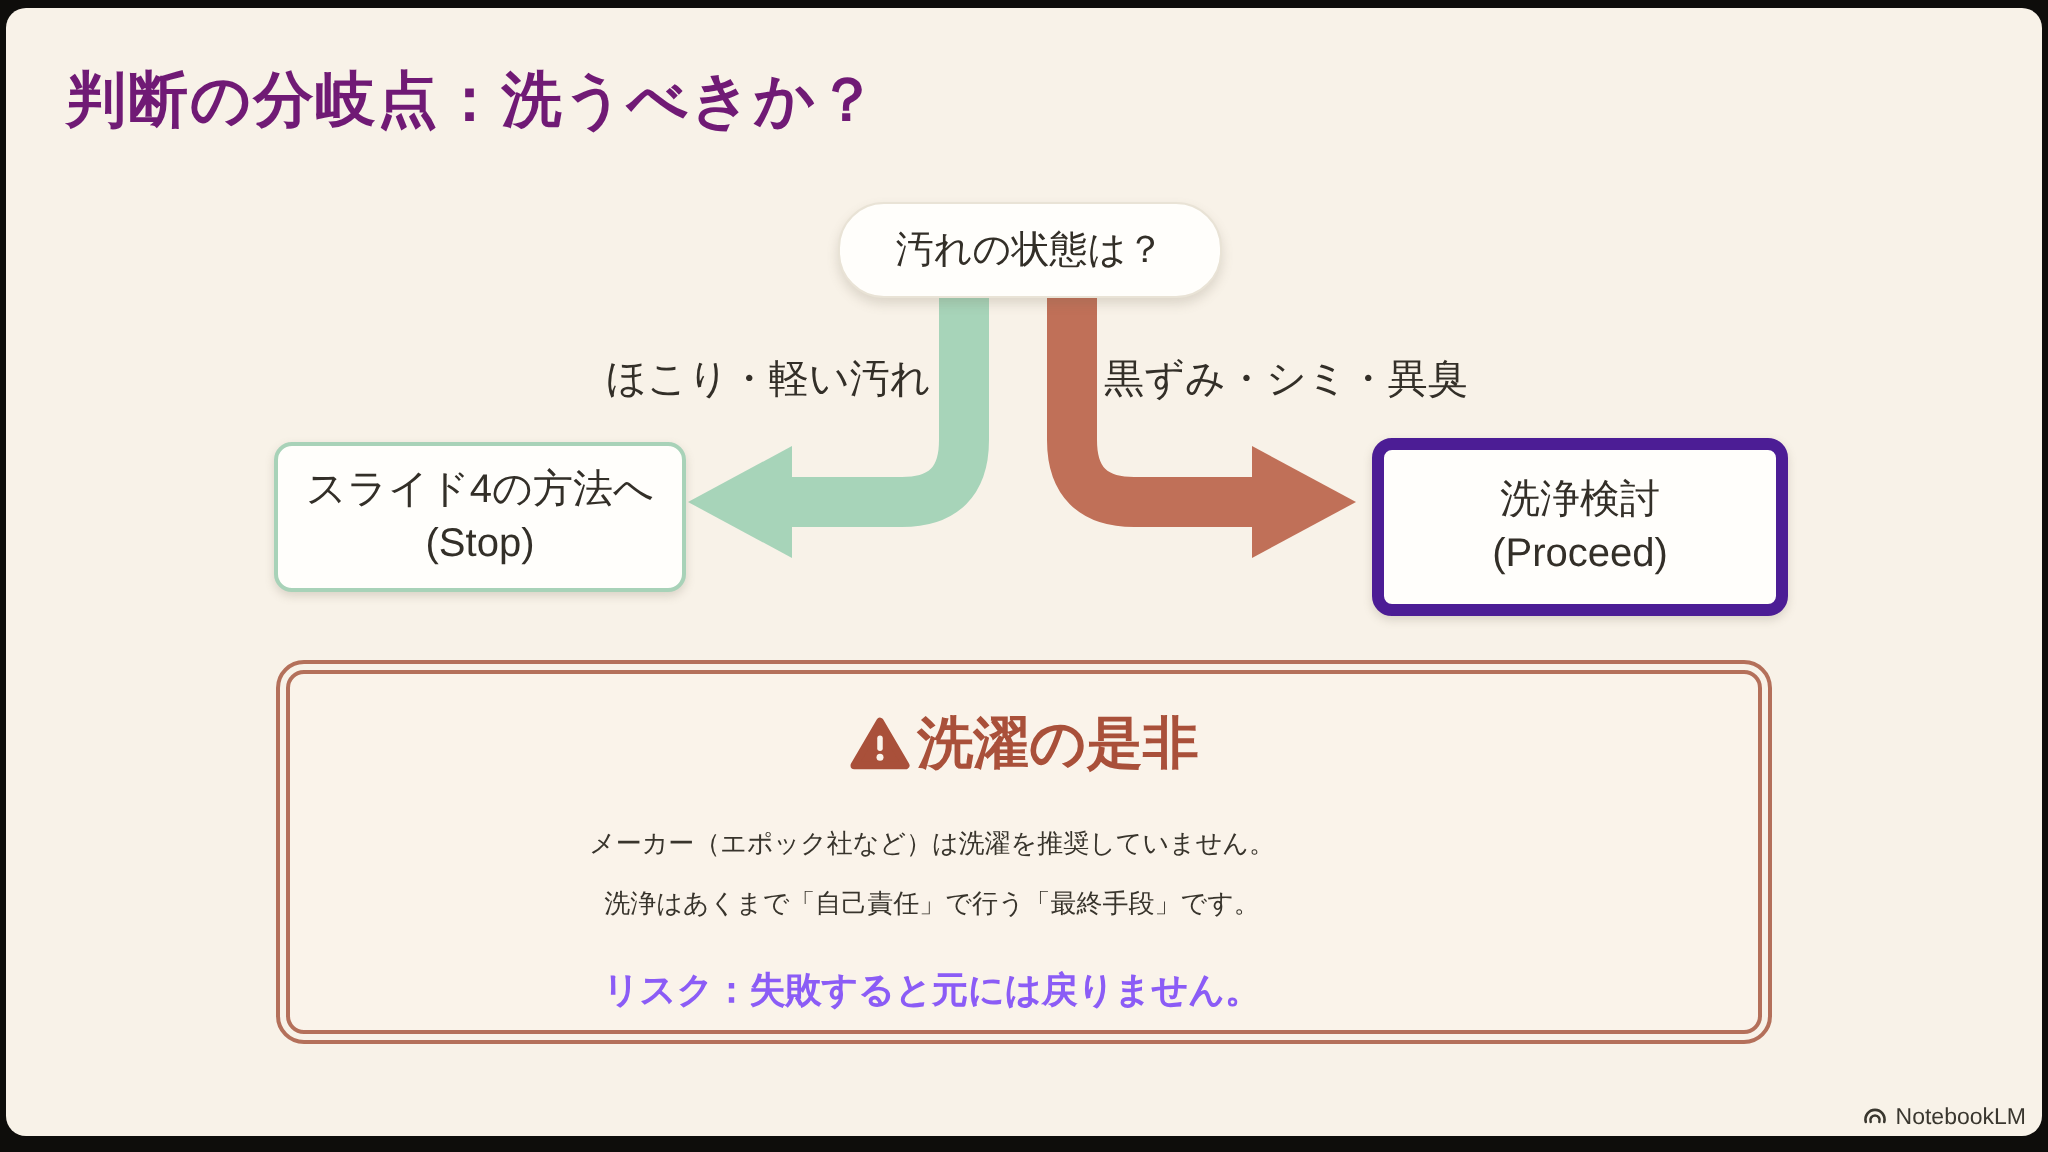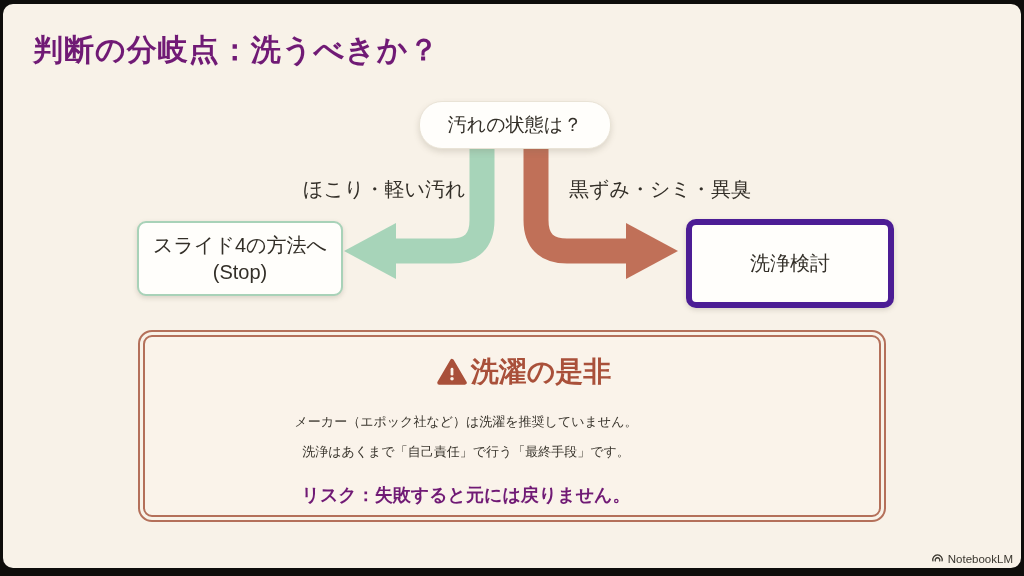--- a/index.html
+++ b/index.html
@@ -22,21 +22,21 @@
     left:416px;top:97px;width:190px;height:46px;
     background:#fffefb;border:1px solid #e9e3d6;border-radius:23px;
     box-shadow:0 3px 6px rgba(110,100,80,.20);
     display:flex;align-items:center;justify-content:center;
     font-size:19px;color:#332f28;white-space:nowrap;
   }
   .branch-label{
     top:172px;font-size:20px;color:#332f28;white-space:nowrap;
   }
   .branch-label.left{left:300px;}
-  .branch-label.right{left:549px;margin-left:17px;}
+  .branch-label.right{left:549px;}
   .flow-svg{left:0;top:0;width:1018px;height:564px;}
   .result-box{
     background:#fffefb;border-radius:9px;
     display:flex;flex-direction:column;align-items:center;justify-content:center;
     font-size:20px;color:#332f28;line-height:27px;text-align:center;
     box-shadow:0 2px 5px rgba(110,100,80,.22);
   }
   .result-box.stop{
     left:134px;top:217px;width:202px;height:71px;
     border:2px solid #a8d2b8;
@@ -51,30 +51,30 @@
     box-sizing:border-box;
   }
   .warning-inner{
     width:100%;height:100%;box-sizing:border-box;
     border:2px solid #b4705a;border-radius:9px;
     background:#faf3ea;position:relative;
   }
   .warning-heading{
     left:0;top:16px;width:100%;
     display:flex;align-items:center;justify-content:center;gap:4px;
-    font-size:28px;font-weight:700;color:#a9503a;white-space:nowrap;padding-left:12px;
+    font-size:28px;font-weight:700;color:#a9503a;white-space:nowrap;
   }
   .warning-body{
     left:0;top:70px;width:100%;box-sizing:border-box;padding-right:92px;
     text-align:center;font-size:13px;line-height:30px;color:#38342c;
     white-space:nowrap;
   }
   .warning-risk{
     left:0;top:146px;width:100%;box-sizing:border-box;padding-right:92px;
-    text-align:center;font-size:18px;font-weight:700;color:#701a75;
+    text-align:center;font-size:18px;font-weight:700;color:#8b5cf6;
     white-space:nowrap;
   }
   .footer{
     right:8px;bottom:3px;display:flex;align-items:center;gap:4px;
     font-size:11.5px;font-weight:400;color:#3a372f;
   }
   .icon{display:inline-flex;align-items:center;justify-content:center;}
 </style>
 </head>
 <body>
@@ -100,20 +100,21 @@
     <span>汚れの状態は？</span>
   </div>
   <div class="abs branch-label right">黒ずみ・シミ・異臭</div>
 
   <div class="abs result-box stop">
     <div>スライド4の方法へ</div>
     <div>(Stop)</div>
   </div>
   <div class="abs result-box proceed">
     <div>洗浄検討</div>
+    <div>(Proceed)</div>
   </div>
 
   <div class="abs warning-outer">
     <div class="warning-inner">
 
       <div class="abs warning-heading">
         <span class="icon">
           <svg width="30" height="30" viewBox="0 0 24 24">
             <path d="M12 3 L22.3 20.6 H1.7 Z" fill="#a9503a" stroke="#a9503a" stroke-width="3" stroke-linejoin="round"></path>
             <rect x="10.9" y="8.6" width="2.2" height="6.2" rx="1.1" fill="#faf3ea"></rect>

